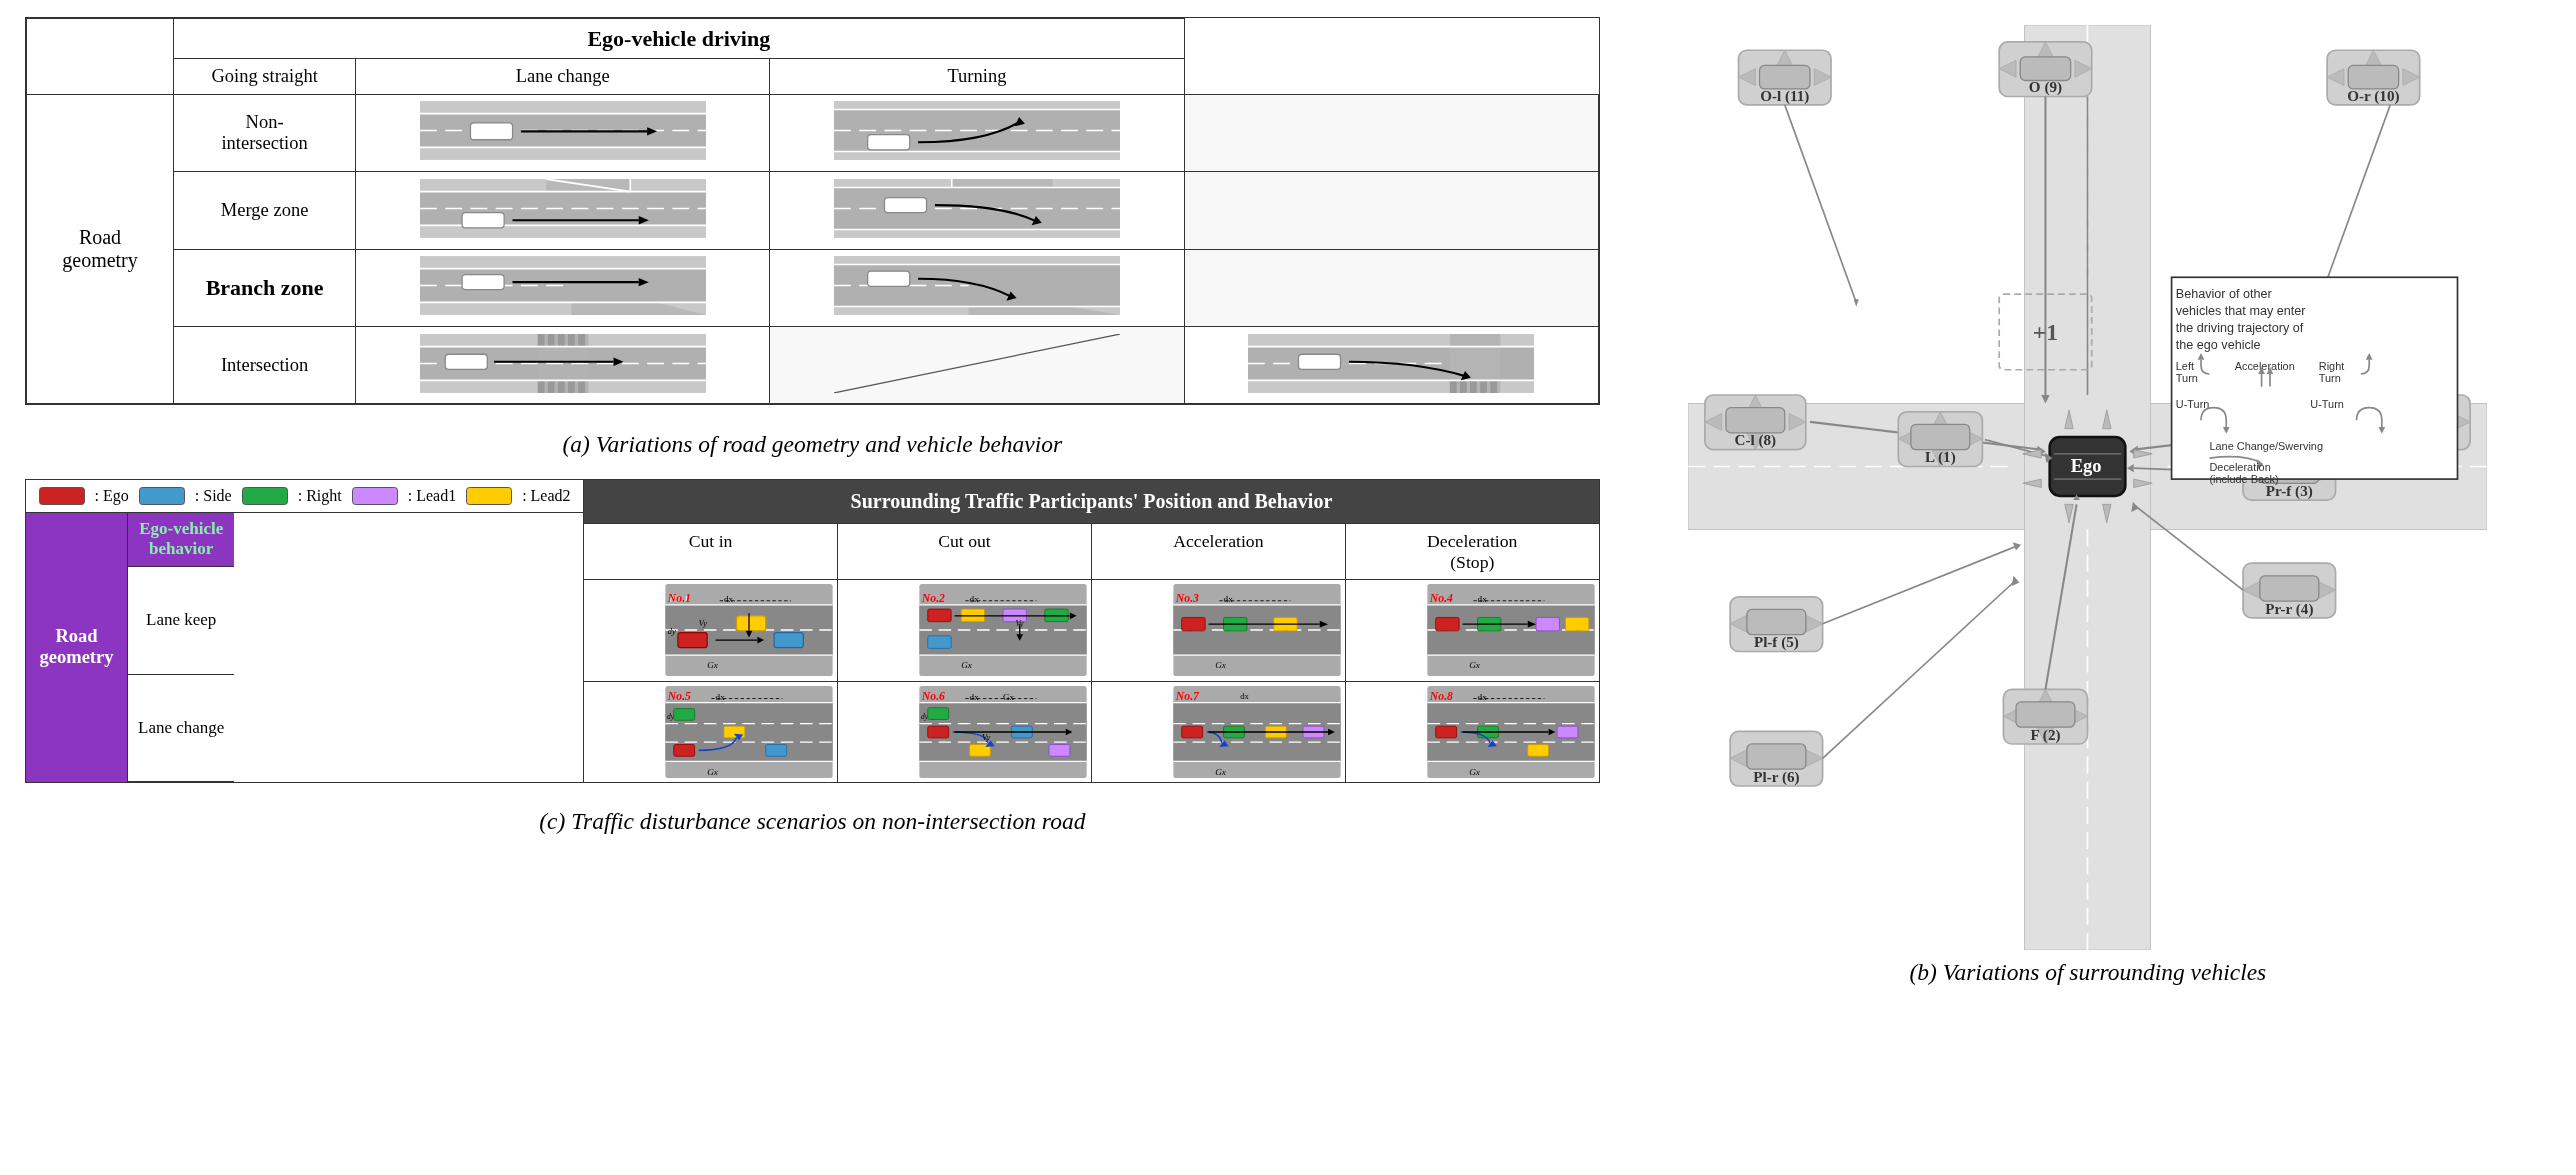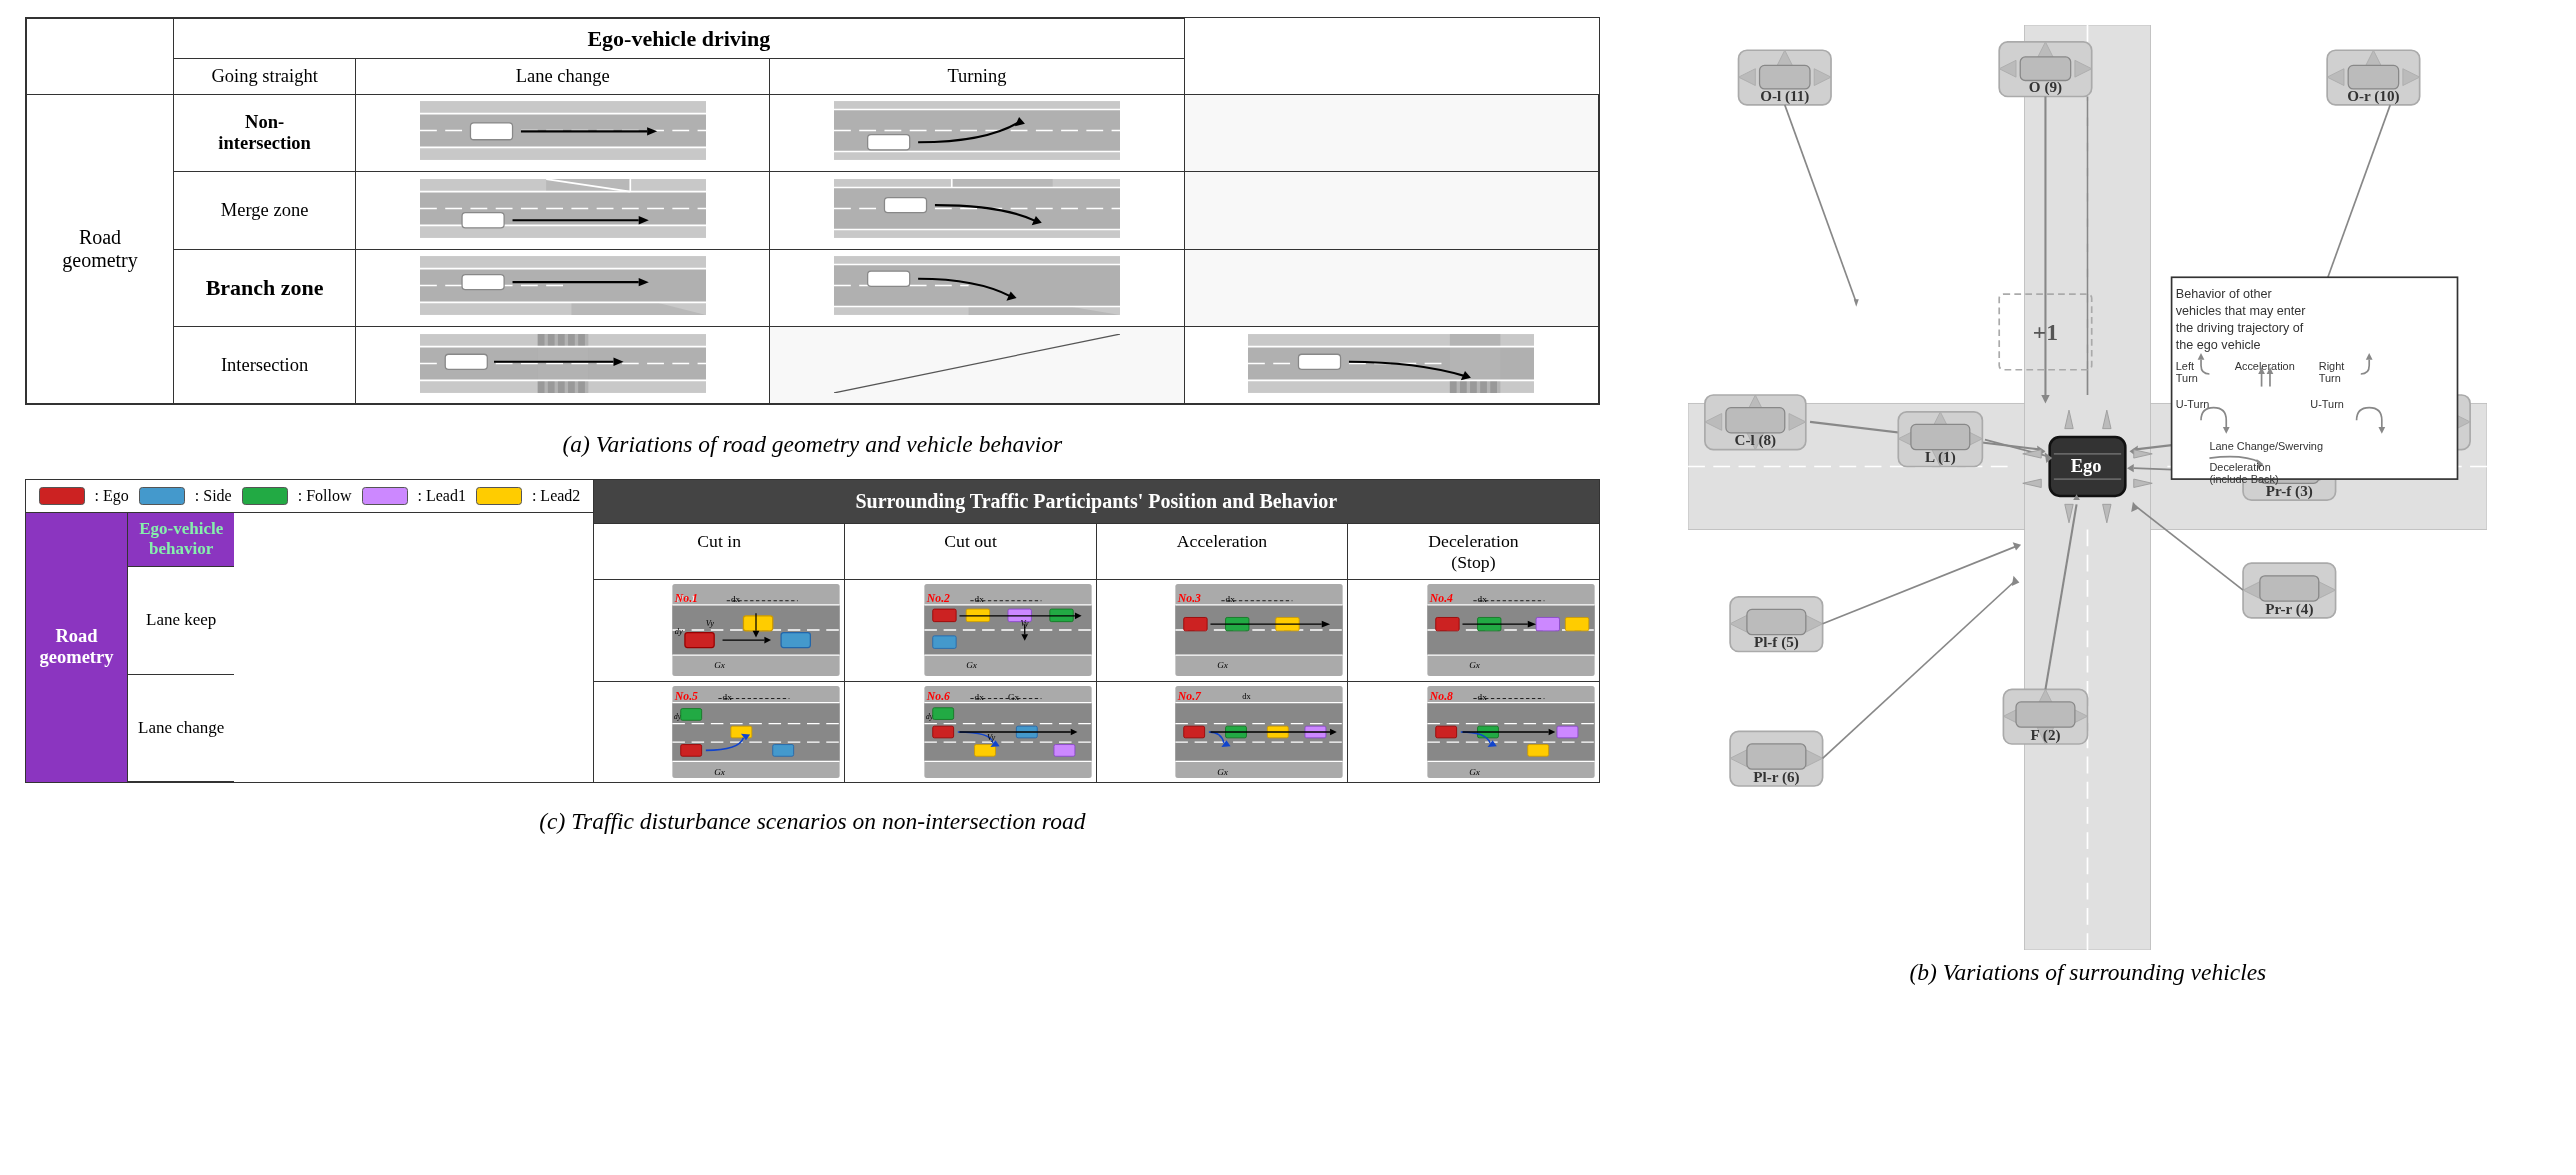--- a/index.html
+++ b/index.html
@@ -262,21 +262,21 @@
           <tr>
             <td class="header-sub">Going straight</td>
             <td class="header-sub">Lane change</td>
             <td class="header-sub">Turning</td>
           </tr>
         </thead>
         <tbody>
 
           <tr>
             <td rowspan="4" class="row-label" style="font-size:20px;">Road<br>geometry</td>
-            <td class="road-label" style="font-size:18.5px;font-weight:bold;">Non-<br>intersection</td>
+            <td class="road-label" style="font-size:18.5px;">Non-<br>intersection</td>
             <td>
               <svg class="road-svg" viewBox="0 0 340 70">
                 <rect x="0" y="0" width="340" height="70" fill="#c8c8c8"></rect>
                 <rect x="0" y="15" width="340" height="40" fill="#b0b0b0"></rect>
                 <line x1="0" y1="15" x2="340" y2="15" stroke="white" stroke-width="2"></line>
                 <line x1="0" y1="55" x2="340" y2="55" stroke="white" stroke-width="2"></line>
 
                 <line x1="0" y1="35" x2="340" y2="35" stroke="white" stroke-width="2" stroke-dasharray="20,10"></line>
 
                 <rect x="60" y="26" width="50" height="20" rx="4" fill="white" stroke="#888" stroke-width="1.5"></rect>
@@ -436,21 +436,21 @@
       <div class="traffic-outer">
 
         <div class="traffic-left-col" style="min-width:277px;">
 
           <div class="legend-box">
             <span class="legend-car leg-ego"></span>
             <span style="font-size:16px;">: Ego</span>
             <span class="legend-car leg-side"></span>
             <span style="font-size:16px;">: Side</span>
             <span class="legend-car leg-follow"></span>
-            <span style="font-size:16px;">: Follow</span>
+            <span style="font-size:16px;">: Right</span>
             <span class="legend-car leg-lead1"></span>
             <span style="font-size:16px;">: Lead1</span>
             <span class="legend-car leg-lead2"></span>
             <span style="font-size:16px;">: Lead2</span>
           </div>
 
           <div class="traffic-road-geo">
             <div class="road-geo-label">
               <div style="font-size:18.5px; font-weight:bold;">Road<br>geometry</div>
             </div>

